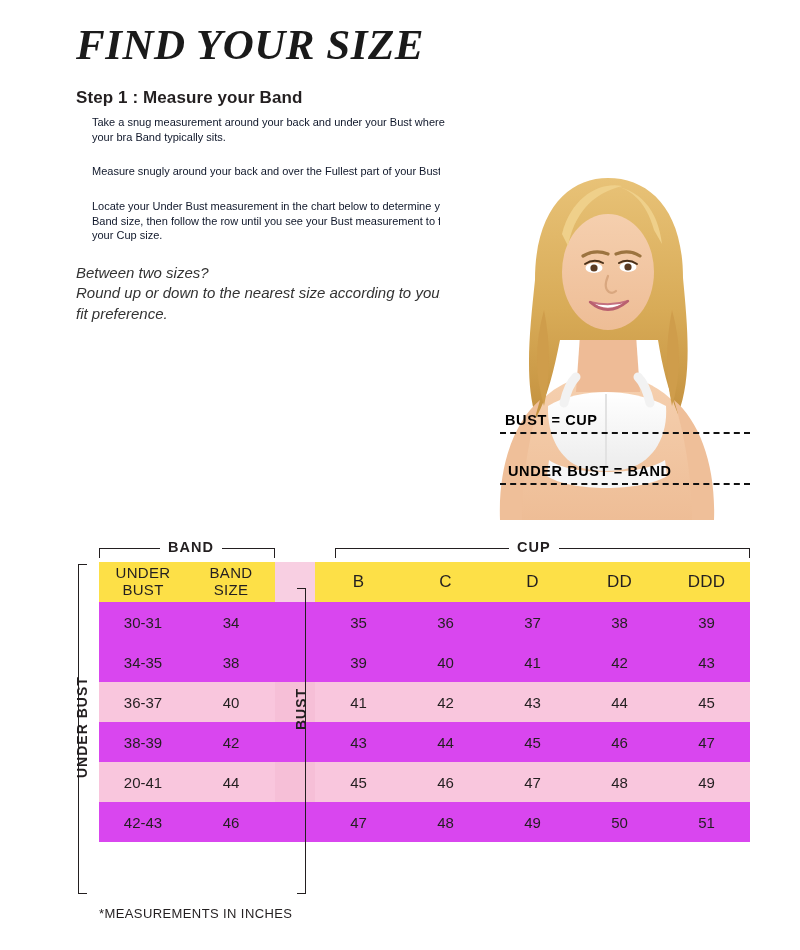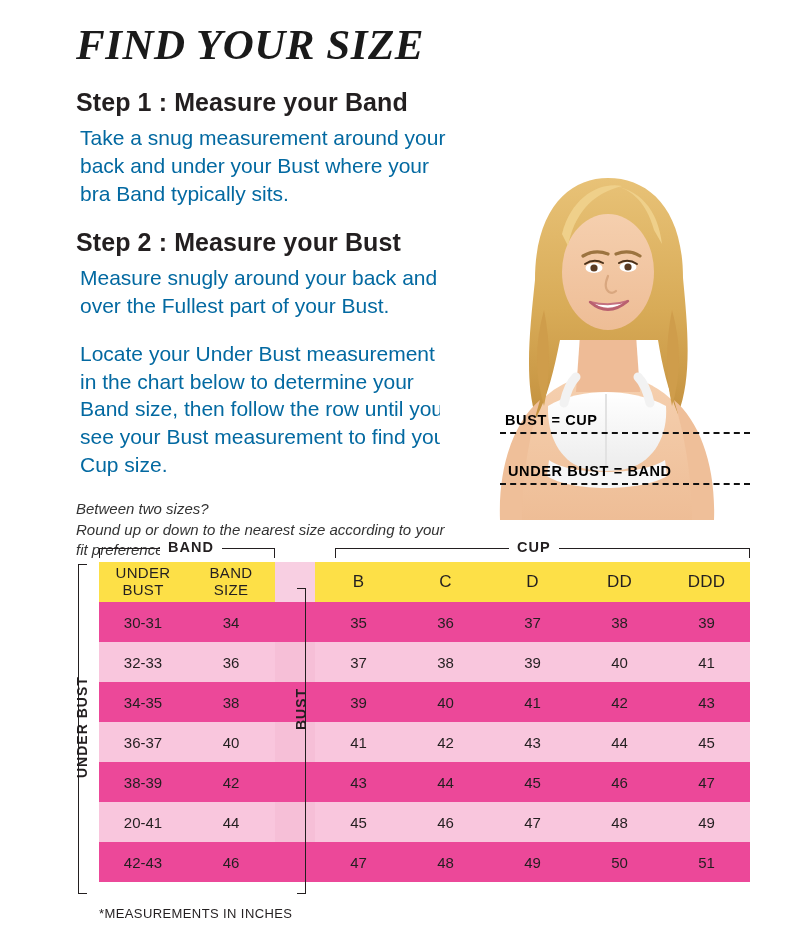--- a/index.html
+++ b/index.html
@@ -30,31 +30,31 @@
     color: #1a1a1a;
   }
 
   
   .steps {
     position: absolute;
     left: 76px; top: 88px;
     width: 380px;
   }
   .step-head {
-    font-size: 25px;
+    font-size: 17px;
     font-weight: bold;
     color: #231f20;
     margin: 0 0 7px 0;
     letter-spacing: 0.1px;
   }
   .step-body {
-    font-size: 21px;
+    font-size: 11px;
     line-height: 1.33;
-    color: #0369a1;
-    margin: 0 0 20px 4px;
+    color: #0f172a;
+    margin: 0 0 20px 16px;
   }
   .step-block { margin-bottom: 4px; }
   .note {
     font-size: 15px;
     font-style: italic;
     line-height: 1.37;
     color: #333;
     margin-top: 10px;
   }
 
@@ -135,21 +135,21 @@
     font-weight: bold;
     font-size: 15px;
     height: 55px;
     line-height: 1.12;
     letter-spacing: 0.3px;
   }
   th.hdr.cup { font-size: 17px; }
   th.spacer-hdr { background: #f8cfe2; }
   td.spacer { background: #f8cfe2; }
 
-  tr.odd td { background: #ec4899; }
+  tr.odd td { background: #d946ef; }
   tr.even td { background: #f9c6dd; }
   tr.even td.spacer { background: #f6bfd7; }
 
   .col-ub { width: 88px; }
   .col-band { width: 88px; }
   .col-gap { width: 40px; }
   .col-cup { width: 87px; }
 
   
   .vlabel {
@@ -184,21 +184,20 @@
 <div class="page">
 
   <div class="title">FIND YOUR SIZE</div>
 
   <div class="steps">
     <div class="step-block">
       <p class="step-head">Step 1 : Measure your Band</p>
       <p class="step-body">Take a snug measurement around your back and under your Bust where your bra Band typically sits.</p>
     </div>
     <div class="step-block">
-      <p class="step-head">Step 2 : Measure your Bust</p>
       <p class="step-body">Measure snugly around your back and over the Fullest part of your Bust.</p>
     </div>
     <div class="step-block">
       <p class="step-body">Locate your Under Bust measurement in the chart below to determine your Band size, then follow the row until you see your Bust measurement to find your Cup size.</p>
     </div>
     <p class="note" style="white-space: pre-line;">Between two sizes?
 Round up or down to the nearest size according to your fit preference.</p>
   </div>
 
   <div class="photo">
@@ -314,30 +313,20 @@
         <tr class="odd">
           <td>30-31</td>
           <td>34</td>
           <td class="spacer"></td>
           <td>35</td>
           <td>36</td>
           <td>37</td>
           <td>38</td>
           <td>39</td>
         </tr>
-        <tr class="even">
-          <td>32-33</td>
-          <td>36</td>
-          <td class="spacer"></td>
-          <td>37</td>
-          <td>38</td>
-          <td>39</td>
-          <td>40</td>
-          <td>41</td>
-        </tr>
         <tr class="odd">
           <td>34-35</td>
           <td>38</td>
           <td class="spacer"></td>
           <td>39</td>
           <td>40</td>
           <td>41</td>
           <td>42</td>
           <td>43</td>
         </tr>

